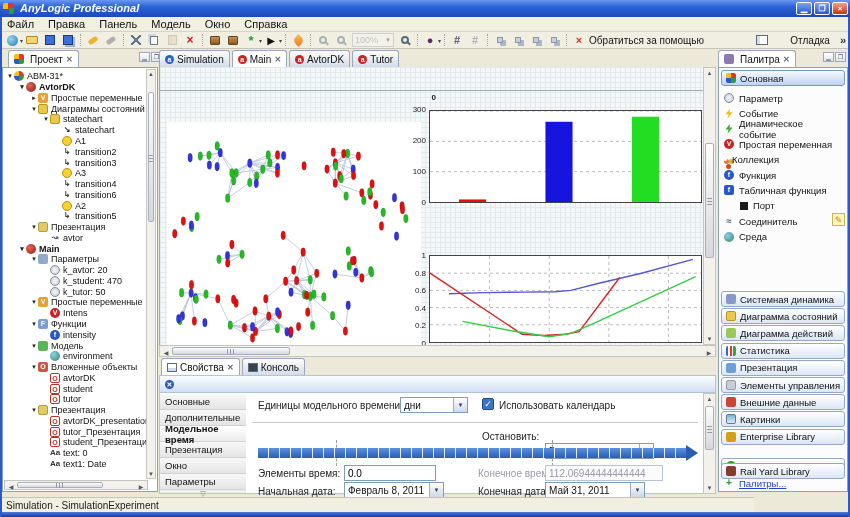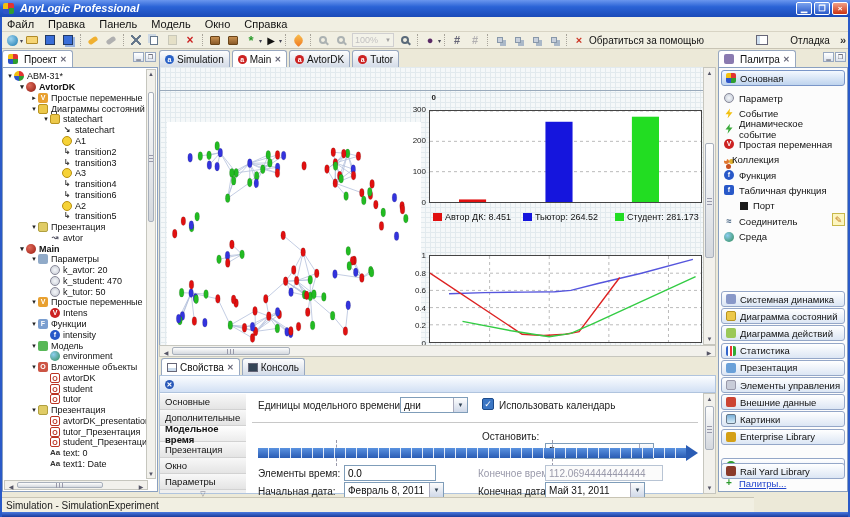--- a/index.html
+++ b/index.html
@@ -276,21 +276,21 @@
           <i></i>
         </span>
         <span class="tbi ic-debug">
           <i></i>
         </span>
         <span class="tb-label">Отладка</span>
         <span class="overflow">»</span>
       </span>
     </div>
 
-  <div class="a" style="left:2px;top:50px;width:156px;height:17px">
+  <div class="a" style="left:8px;top:50px;width:156px;height:17px">
     <span class="ptab active">
       <i class="ti st-model" style="border-radius:2px"></i>
       <span>Проект</span>
       <span class="closex">✕</span>
     </span>
     <span class="a minmax" style="right:14px;top:2px">▁</span>
     <span class="a minmax" style="right:2px;top:2px">❐</span>
   </div>
   <div class="a panelbody" style="left:2px;top:67px;width:156px;height:425px;overflow:hidden">
     <div class="a" id="project-tree" style="left:3px;top:3px;width:140px;height:405px;overflow:hidden">
@@ -787,34 +787,20 @@
     <div class="a chartframe" style="left:269px;top:43px;width:273px;height:93px">
       <svg id="barchart-svg" width="271" height="91">
           <line x1="0" y1="60.66666666666667" x2="271" y2="60.66666666666667" stroke="#bbb" stroke-dasharray="3,3"></line>
           <line x1="0" y1="30.333333333333336" x2="271" y2="30.333333333333336" stroke="#bbb" stroke-dasharray="3,3"></line>
           <line x1="0" y1="0" x2="271" y2="0" stroke="#bbb" stroke-dasharray="3,3"></line>
           <rect x="28.996999999999996" y="88.43653" width="27.1" height="2.56347" fill="#e01010"></rect>
           <rect x="115.44599999999998" y="10.762266666666676" width="27.1" height="80.23773333333332" fill="#1515dd"></rect>
           <rect x="201.895" y="5.710856666666672" width="27.1" height="85.28914333333333" fill="#22dd22"></rect>
         </svg>
     </div>
-    <div class="a" id="barchart-legend" style="left: 269px; top: 145px; width: 273px; height: 14px;">
-        <span class="legenditem" style="left: 4px;">
-          <span class="legsq" style="background: rgb(224, 16, 16);"></span>
-          <span>Автор ДК: 8.451</span>
-        </span>
-        <span class="legenditem" style="left: 94px;">
-          <span class="legsq" style="background: rgb(21, 21, 221);"></span>
-          <span>Тьютор: 264.52</span>
-        </span>
-        <span class="legenditem" style="left: 186px;">
-          <span class="legsq" style="background: rgb(34, 221, 34);"></span>
-          <span>Студент: 281.173</span>
-        </span>
-      </div>
     <div class="a" id="linechart-ticks">
         <div class="ytick" style="left: 242px; top: 272px;">0</div>
         <div class="ytick" style="left: 242px; top: 254.4px;">0.2</div>
         <div class="ytick" style="left: 242px; top: 236.8px;">0.4</div>
         <div class="ytick" style="left: 242px; top: 219.2px;">0.6</div>
         <div class="ytick" style="left: 242px; top: 201.6px;">0.8</div>
         <div class="ytick" style="left: 242px; top: 184px;">1</div>
       </div>
     <div class="a chartframe" style="left:269px;top:188px;width:273px;height:88px">
       <svg id="linechart-svg" width="271" height="86">

